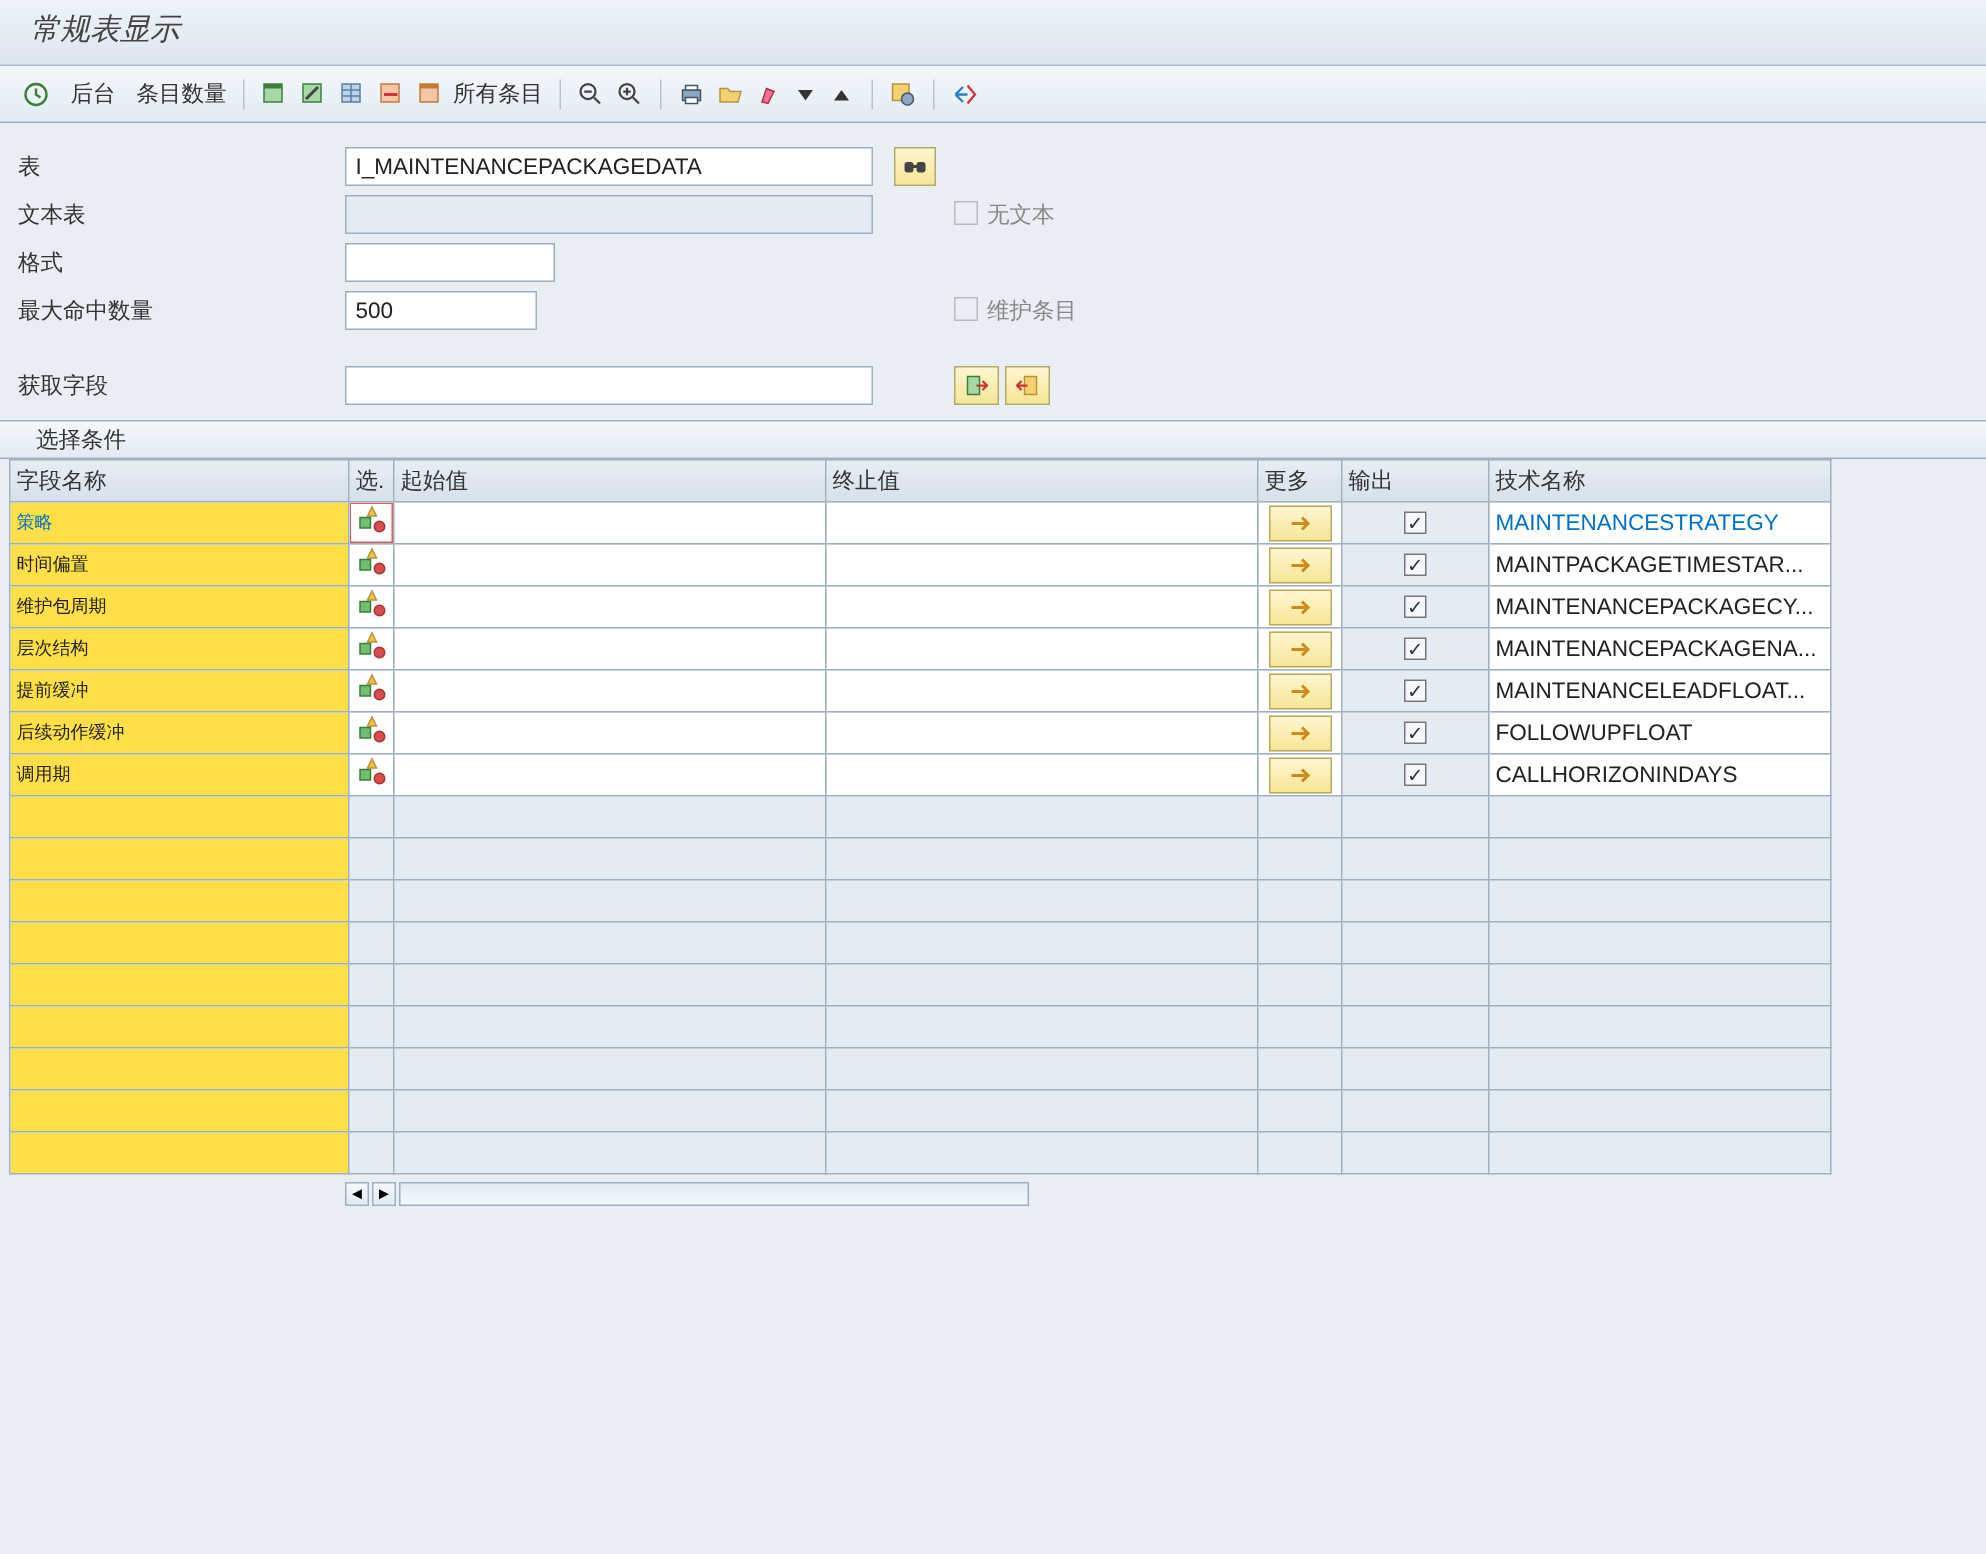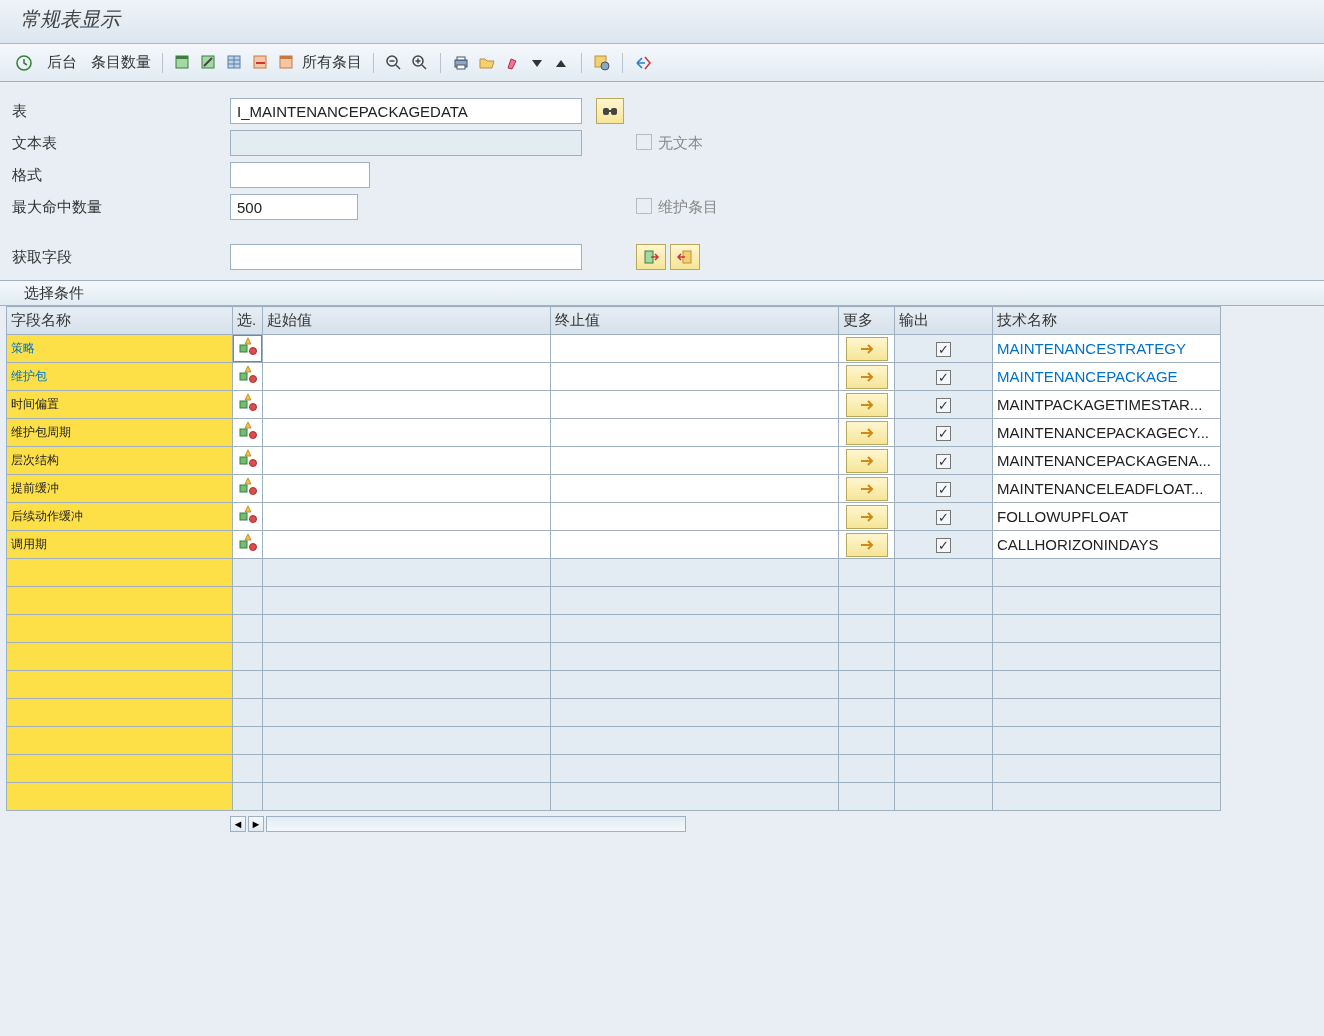--- a/index.html
+++ b/index.html
@@ -407,37 +407,20 @@
         <td></td>
         <td class="more"><div class="ybtn">
             <svg width="16" height="14">
               <path d="M2 7 H12 M9 3 L13 7 L9 11" stroke="#d18a1a" stroke-width="2" fill="none"></path>
             </svg>
           </div></td>
         <td class="out"><span class="cb">✓</span></td>
         <td class="tech" style="color:#0071c9">MAINTENANCESTRATEGY</td>
       </tr>
       <tr>
-        <td class="fname"><span class="key-link">维护包</span></td>
-        <td class="sel"><svg class="selicon" viewBox="0 0 22 22">
-            <path d="M11 2 L14 8 L8 8 Z" fill="#f6c23c" stroke="#b8923c"></path>
-            <rect x="3" y="9" width="7" height="7" fill="#6fbf6f" stroke="#3c7f3c"></rect>
-            <circle cx="16" cy="15" r="3.5" fill="#d94d4d" stroke="#a33"></circle>
-          </svg></td>
-        <td></td>
-        <td></td>
-        <td class="more"><div class="ybtn">
-            <svg width="16" height="14">
-              <path d="M2 7 H12 M9 3 L13 7 L9 11" stroke="#d18a1a" stroke-width="2" fill="none"></path>
-            </svg>
-          </div></td>
-        <td class="out"><span class="cb">✓</span></td>
-        <td class="tech" style="color:#0071c9">MAINTENANCEPACKAGE</td>
-      </tr>
-      <tr>
         <td class="fname"><span>时间偏置</span></td>
         <td class="sel"><svg class="selicon" viewBox="0 0 22 22">
             <path d="M11 2 L14 8 L8 8 Z" fill="#f6c23c" stroke="#b8923c"></path>
             <rect x="3" y="9" width="7" height="7" fill="#6fbf6f" stroke="#3c7f3c"></rect>
             <circle cx="16" cy="15" r="3.5" fill="#d94d4d" stroke="#a33"></circle>
           </svg></td>
         <td></td>
         <td></td>
         <td class="more"><div class="ybtn">
             <svg width="16" height="14">

